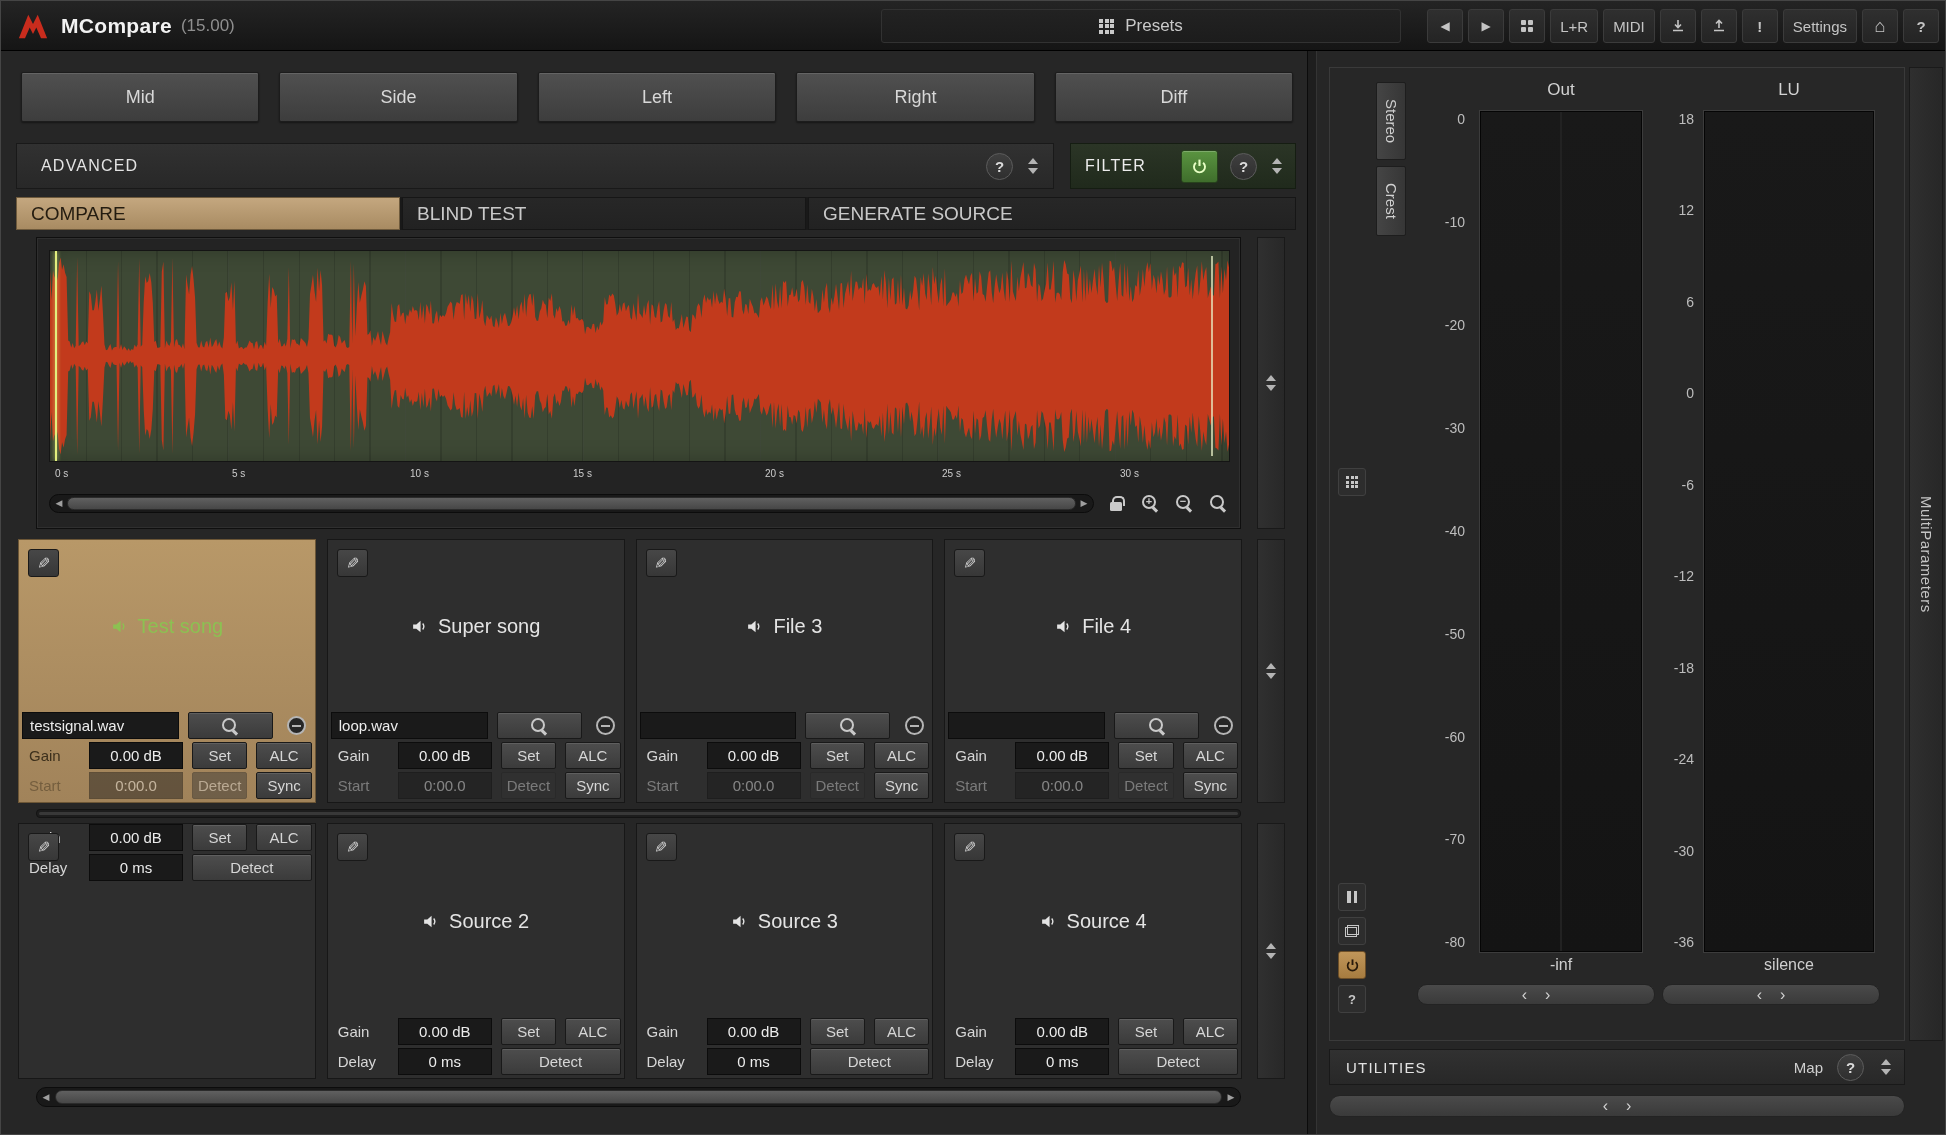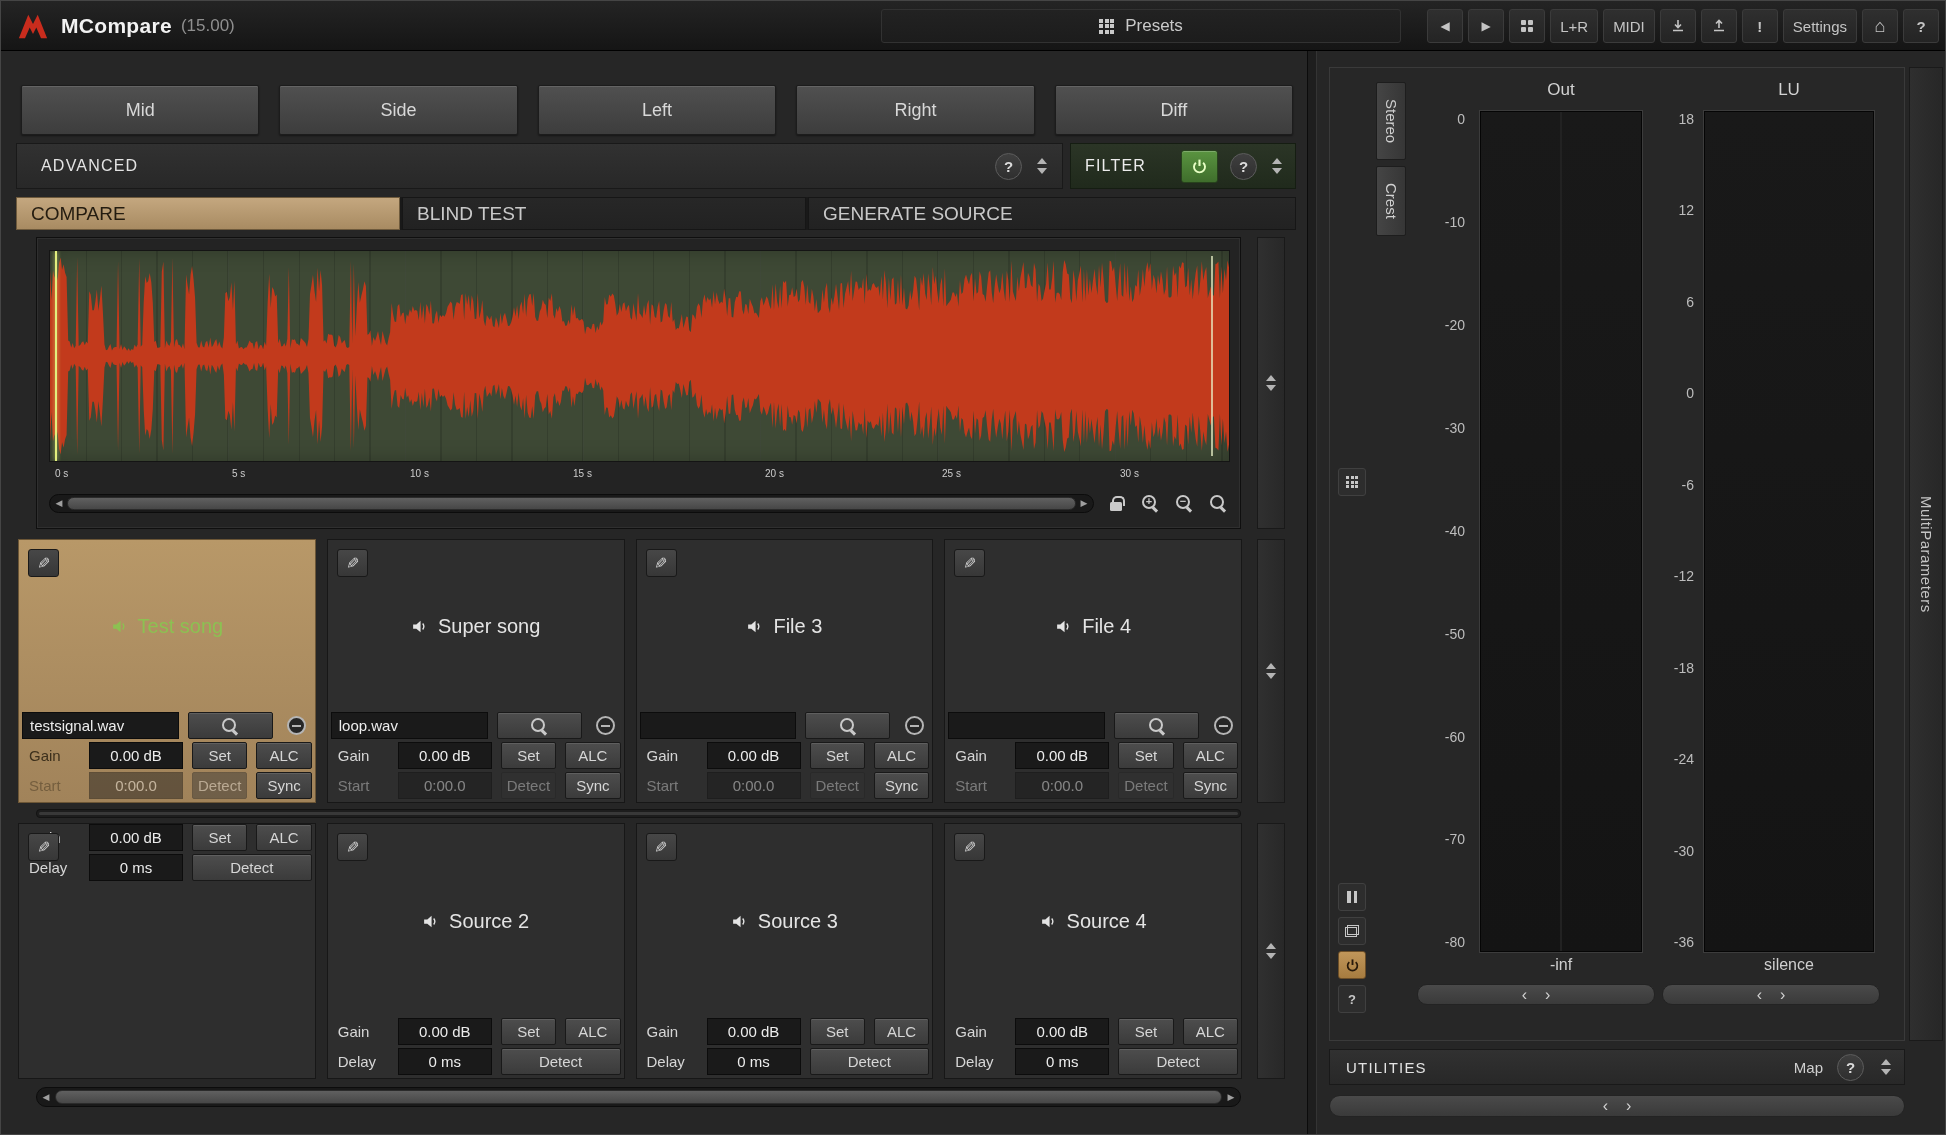--- a/index.html
+++ b/index.html
@@ -34,25 +34,25 @@
   .ico-lock::before { content:''; position:absolute; left:1.5px; top:-6px; width:9px; height:8px; border:2px solid #c9c9c9; border-bottom:none; border-radius:5px 5px 0 0; }
   .circle-minus { width:19px; height:19px; border-radius:50%; background:#262626; border:2px solid #b5b5b5; position:relative; display:block; }
   .circle-minus::after { content:''; position:absolute; left:3px; right:3px; top:50%; margin-top:-1px; height:2px; background:#b5b5b5; }
   .spin { display:flex; flex-direction:column; gap:4px; align-items:center; width:16px; }
   .spin i { display:block; width:0; height:0; border-left:5px solid transparent; border-right:5px solid transparent; }
   .spin .up { border-bottom:6px solid #b4b4b4; }
   .spin .down { border-top:6px solid #b4b4b4; }
   .help-circle { width:27px; height:27px; border-radius:50%; background:linear-gradient(#3f3f3f,#2f2f2f); border:1px solid #5c5c5c; color:#dcdcdc; font-size:15px; font-weight:bold; display:flex; align-items:center; justify-content:center; }
 
   
-  .channels { position:absolute; left:20px; top:84px; width:1272px; display:flex; gap:20px; }
+  .channels { position:absolute; left:20px; top:71px; width:1272px; display:flex; gap:20px; }
   .channel-btn { flex:1; height:50px; background:linear-gradient(#505050,#3d3d3d); border:1px solid #1c1c1c; box-shadow:inset 0 1px 0 #646464, 0 1px 2px rgba(0,0,0,.45); color:#d8d8d8; font-size:18px; display:flex; align-items:center; justify-content:center; border-radius:2px; }
 
   
-  .adv-row { position:absolute; left:15px; top:142px; width:1280px; height:46px; display:flex; gap:7px; }
+  .adv-row { position:absolute; left:15px; top:142px; width:1280px; height:46px; display:flex; gap:16px; }
   .adv-box { flex:1; background:linear-gradient(#313131,#282828); border:1px solid #191919; display:flex; align-items:center; padding:0 12px; }
   .adv-label { margin-left:12px; color:#e3e3e3; font-size:16px; letter-spacing:1.2px; }
   .flex-sp { flex:1; }
   .filter-box { width:226px; background:linear-gradient(#2b3526,#202a1c); border:1px solid #151d12; display:flex; align-items:center; padding:0 10px; gap:12px; }
   .filter-label { color:#ececec; font-size:16px; letter-spacing:1.2px; flex:1; margin-left:4px; }
   .power-btn { width:37px; height:33px; border-radius:3px; background:linear-gradient(#5a9440,#3f6e2c); border:1px solid #27421c; box-shadow:inset 0 1px 0 rgba(255,255,255,.22); color:#e7ffc4; display:flex; align-items:center; justify-content:center; }
 
   
   .tabs { position:absolute; left:15px; top:196px; width:1280px; height:33px; display:flex; gap:2px; background:#191919; }
   .tab { display:flex; align-items:center; padding-left:14px; font-size:19px; color:#c9c9c9; background:linear-gradient(#272727,#222222); border:1px solid #161616; }

